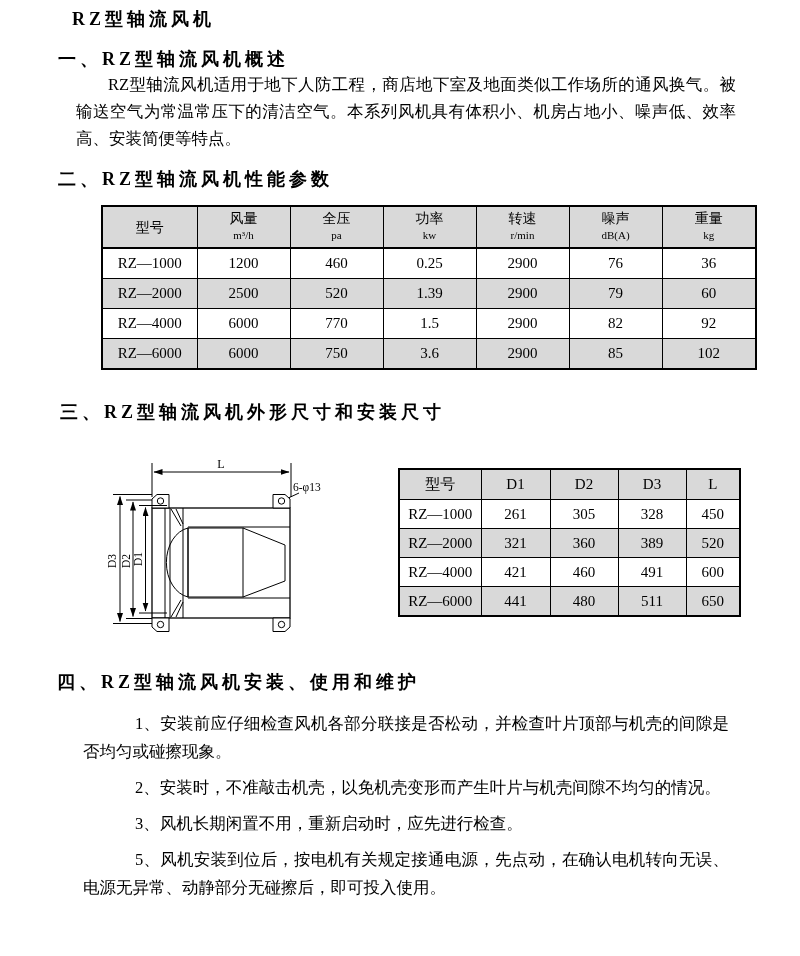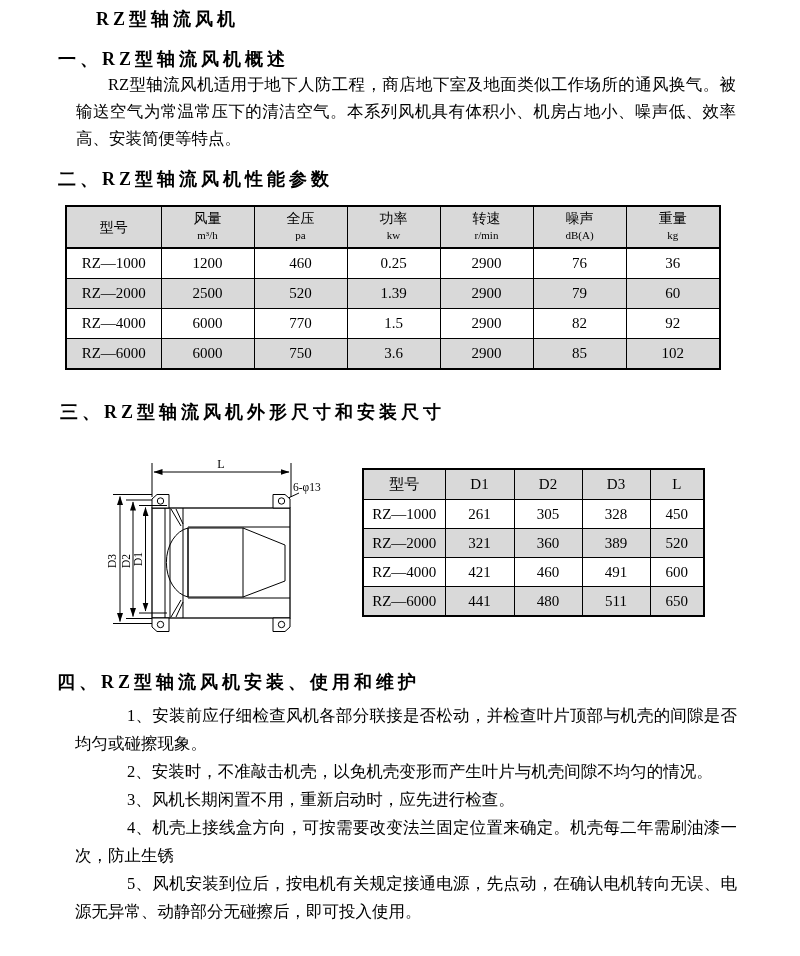--- a/index.html
+++ b/index.html
@@ -15,44 +15,44 @@
   .doc-title{
     font-size:18px;font-weight:bold;letter-spacing:4px;white-space:nowrap;
   }
   .sec-heading{
     font-size:18px;font-weight:bold;letter-spacing:4px;white-space:nowrap;
   }
   .body-para{
     font-size:16.5px;line-height:27px;text-align:justify;text-indent:32px;
   }
   .items p{
-    margin:0;font-size:16.5px;line-height:28px;text-align:justify;text-indent:52px;
+    margin:8px;font-size:16.5px;line-height:28px;text-align:justify;text-indent:52px;
   }
   
   table{border-collapse:collapse;table-layout:fixed;background:#fff;}
   table, th, td{border:1px solid #000;}
-  table{border-width:2px;}
+  table{border-width:2px;margin-left:36px;}
   th,td{text-align:center;vertical-align:middle;padding:0;font-weight:normal;}
   .perf-table{width:654px;}
   .perf-table th{height:40px;background:#d9d9d9;border-bottom-width:2px;font-size:14px;line-height:17px;}
   .perf-table td{height:29px;font-size:15px;}
   .perf-table tbody tr:nth-child(even) td{background:#d9d9d9;}
   .dim-table{width:341px;}
   .dim-table th{height:29px;background:#d9d9d9;font-size:15px;}
   .dim-table td{height:28px;font-size:15px;}
   .dim-table tbody tr:nth-child(even) td{background:#d9d9d9;}
   .hdr-unit{font-size:11px;}
   svg text{font-family:"Liberation Serif","DejaVu Serif",serif;fill:#000;}
 </style>
 </head>
 <body>
 
 <div class="page">
 
-  <div class="abs doc-title" style="left:72px;top:7px;margin-left:24px;">RZ型轴流风机</div>
+  <div class="abs doc-title" style="left:72px;top:7px;">RZ型轴流风机</div>
 
   <div class="abs sec-heading" style="left:58px;top:47px;">一、RZ型轴流风机概述</div>
   <div class="abs sec-heading" style="left:58px;top:167px;">二、RZ型轴流风机性能参数</div>
 
   <div class="abs body-para" style="left:76px;top:71px;width:660px;">RZ型轴流风机适用于地下人防工程，商店地下室及地面类似工作场所的通风换气。被输送空气为常温常压下的清洁空气。本系列风机具有体积小、机房占地小、噪声低、效率高、安装简便等特点。</div>
 
   <table class="abs perf-table" style="left:65px;top:205px;">
     <colgroup>
       <col style="width:95px">
         <col style="width:93px">
@@ -239,17 +239,16 @@
           <td>650</td>
       </tr>
     </tbody>
   </table>
 
   <div class="abs sec-heading" style="left:57px;top:670px;">四、RZ型轴流风机安装、使用和维护</div>
   <div class="abs items" style="left:75px;top:702px;width:662px;">
     <p>1、安装前应仔细检查风机各部分联接是否松动，并检查叶片顶部与机壳的间隙是否均匀或碰擦现象。</p>
     <p>2、安装时，不准敲击机壳，以免机壳变形而产生叶片与机壳间隙不均匀的情况。</p>
     <p>3、风机长期闲置不用，重新启动时，应先进行检查。</p>
-    <p>4、机壳上接线盒方向，可按需要改变法兰固定位置来确定。机壳每二年需刷油漆一次，防止生锈</p>
     <p>5、风机安装到位后，按电机有关规定接通电源，先点动，在确认电机转向无误、电源无异常、动静部分无碰擦后，即可投入使用。</p>
   </div>
 
 </div>
 
 </body></html>

